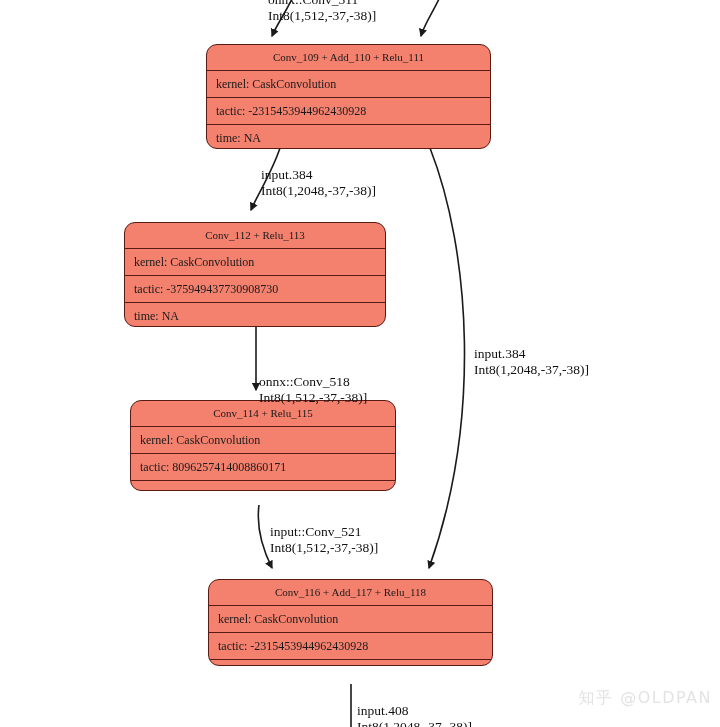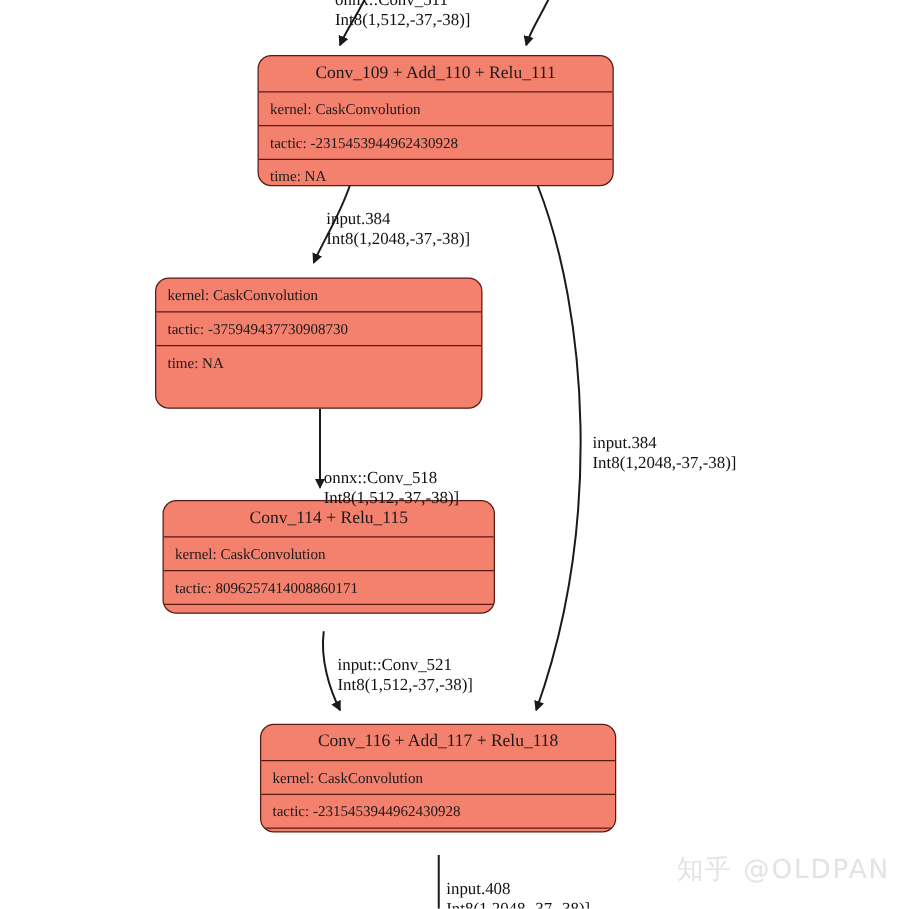--- a/index.html
+++ b/index.html
@@ -25,21 +25,21 @@
   .node {
     position: absolute;
     box-sizing: border-box;
     border: 1.3px solid #5a1a14;
     border-radius: 11px;
     background: #f4806e;
     overflow: hidden;
   }
   .node-title {
     text-align: center;
-    font-size: 14px;
+    font-size: 11px;
     line-height: 1;
     padding: 7px 8px 7px 8px;
     border-bottom: 1.3px solid #5a1a14;
     white-space: nowrap;
   }
   .node-row {
     text-align: left;
     font-size: 12px;
     line-height: 1;
     padding: 7px 8px 7px 9px;
@@ -53,21 +53,21 @@
     position: absolute;
     font-size: 13.5px;
     line-height: 15.5px;
     white-space: nowrap;
     color: #111111;
   }
   .watermark {
     position: absolute;
     right: 8px;
     bottom: 18px;
-    font-size: 21px;
+    font-size: 16px;
     letter-spacing: 1.5px;
     color: #e3e3e3;
     font-family: "DejaVu Sans", sans-serif;
     user-select: none;
   }
 </style>
 </head>
 <body>
 
 <div id="stage">
@@ -95,20 +95,21 @@
   </svg>
 
   <div class="node" style="left:206px; top:44px; width:285px; height:105px;">
     <div class="node-title">Conv_109 + Add_110 + Relu_111</div>
     <div class="node-row">kernel: CaskConvolution</div>
     <div class="node-row">tactic: -2315453944962430928</div>
     <div class="node-row last">time: NA</div>
   </div>
 
   <div class="node" style="left:124px; top:222px; width:262px; height:105px;">
+    <div class="node-title">Conv_112 + Relu_113</div>
     <div class="node-row">kernel: CaskConvolution</div>
     <div class="node-row">tactic: -375949437730908730</div>
     <div class="node-row last">time: NA</div>
   </div>
 
   <div class="node" style="left:130px; top:400px; width:266px; height:91px;">
     <div class="node-title">Conv_114 + Relu_115</div>
     <div class="node-row">kernel: CaskConvolution</div>
     <div class="node-row">tactic: 8096257414008860171</div>
     <div class="node-row last">time: NA</div>

